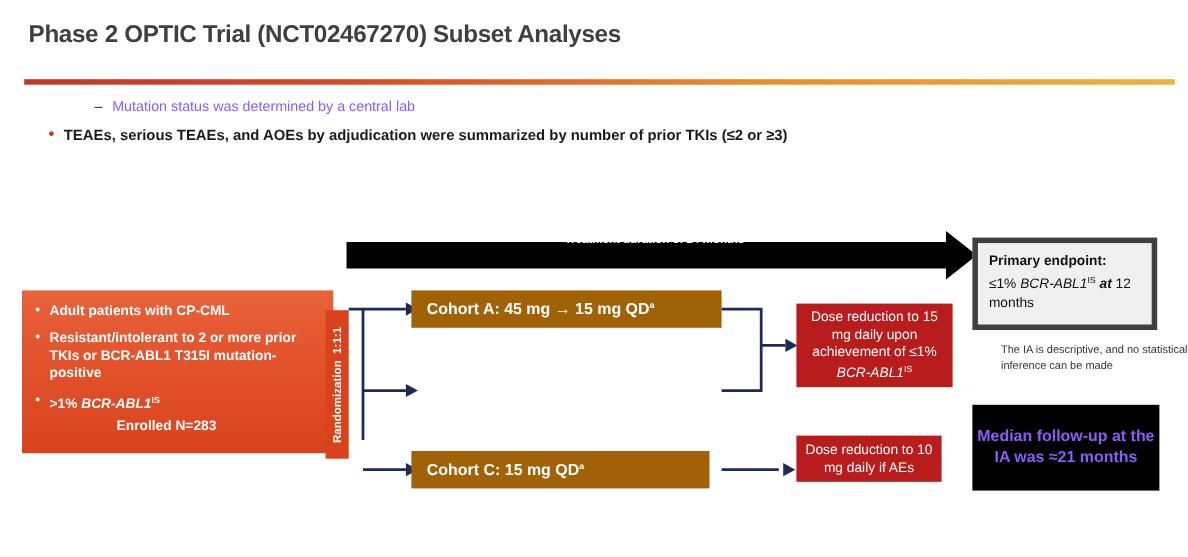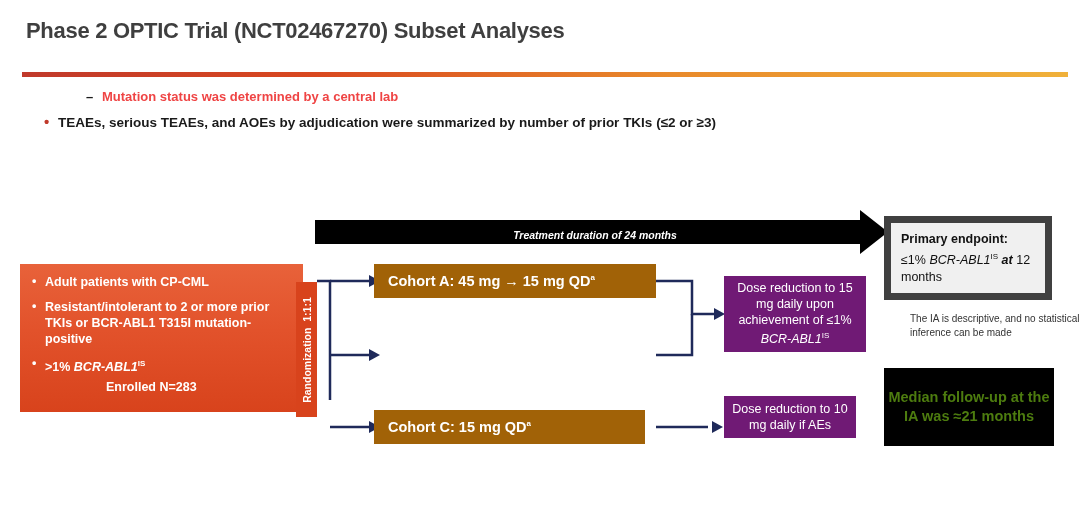--- a/index.html
+++ b/index.html
@@ -56,22 +56,22 @@
     left: 0;
     top: -1px;
     color: #c0392b;
     font-size: 15px;
   }
   .subbullet {
     position: relative;
     margin-left: 42px;
     padding-left: 16px;
     font-size: 13px;
-    font-weight: bold;
-    color: #ef4444;
+    font-weight: normal;
+    color: #8b5cf6;
     line-height: 17px;
     margin-bottom: 9px;
   }
   .subbullet::before {
     content: "–";
     position: absolute;
     left: 0;
     top: 0;
     color: #1a1a1a;
   }
@@ -87,27 +87,26 @@
   .svg-layer {
     position: absolute;
     left: 0;
     top: 0;
   }
 
   
   .duration-label {
     position: absolute;
     left: 315px;
-    top: 29px;
+    top: 12px;
     width: 560px;
     text-align: center;
     color: #ffffff;
     font-size: 10.5px;
     font-weight: bold;
-    font-style: italic;
   }
 
   
   .pop-box {
     position: absolute;
     left: 20px;
     top: 64px;
     width: 283px;
     height: 148px;
     background: linear-gradient(to bottom, #e8623a 0%, #e2522b 45%, #d8431c 100%);
@@ -173,21 +172,21 @@
     padding-left: 14px;
     box-sizing: border-box;
   }
   #cohort-a { left: 374px; top: 64px;  width: 282px; height: 34px; }
   #cohort-b { left: 374px; top: 138px; width: 282px; height: 34px; }
   #cohort-c { left: 374px; top: 210px; width: 271px; height: 34px; }
 
   
   .grey-box {
     position: absolute;
-    background: #701a75;
+    background: #b91c1c;
     color: #ffffff;
     font-size: 12.5px;
     font-weight: normal;
     text-align: center;
     line-height: 16px;
     display: flex;
     align-items: center;
     justify-content: center;
     padding: 4px;
     box-sizing: border-box;
@@ -196,21 +195,21 @@
   #dose-box-2 { left: 724px; top: 196px; width: 132px; height: 42px; }
 
   
   .endpoint-box {
     position: absolute;
     left: 884px;
     top: 16px;
     width: 168px;
     height: 84px;
     background: #f0f0f0;
-    border: 7px solid #404040;
+    border: 5px solid #404040;
     box-sizing: border-box;
     padding: 8px 10px;
     font-size: 12.5px;
     color: #111111;
     line-height: 17px;
   }
   .endpoint-title { font-weight: bold; }
   .endpoint-note {
     position: absolute;
     left: 910px;
@@ -222,21 +221,21 @@
   }
 
   
   .followup-box {
     position: absolute;
     left: 884px;
     top: 168px;
     width: 170px;
     height: 78px;
     background: #000000;
-    color: #4d7c0f;
+    color: #8b5cf6;
     font-size: 14.5px;
     font-weight: bold;
     text-align: center;
     display: flex;
     align-items: center;
     justify-content: center;
     line-height: 19px;
     padding: 4px;
     box-sizing: border-box;
   }

